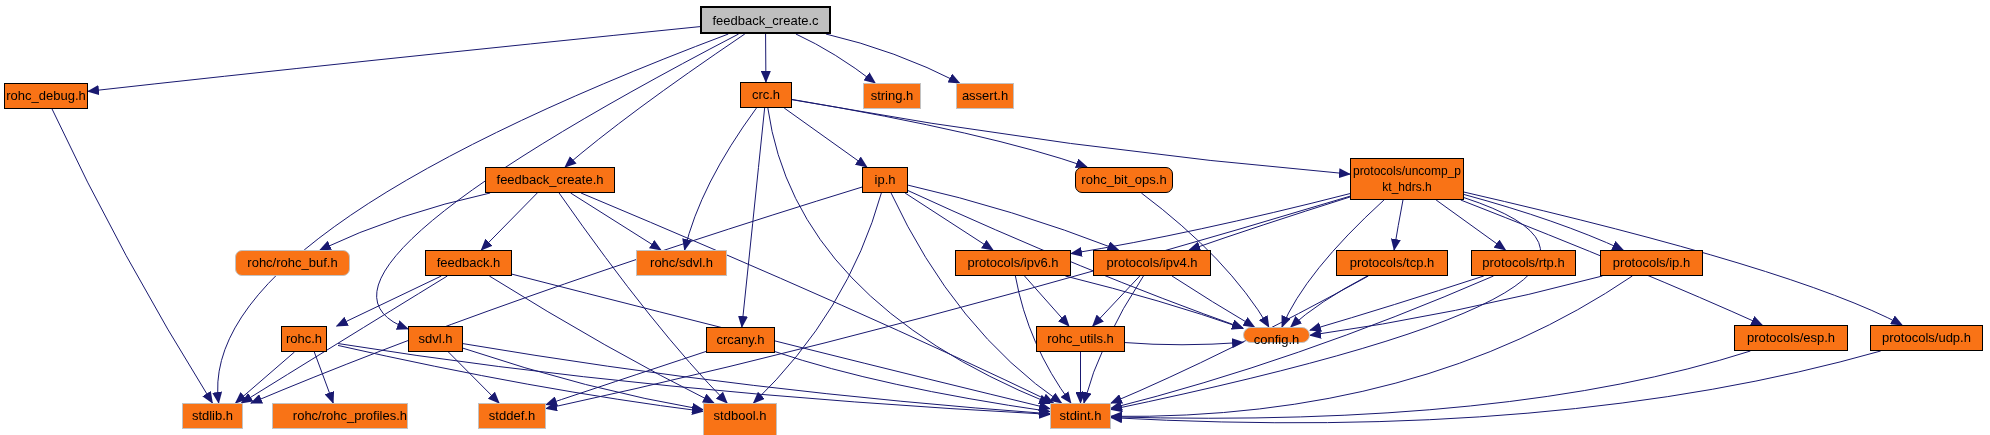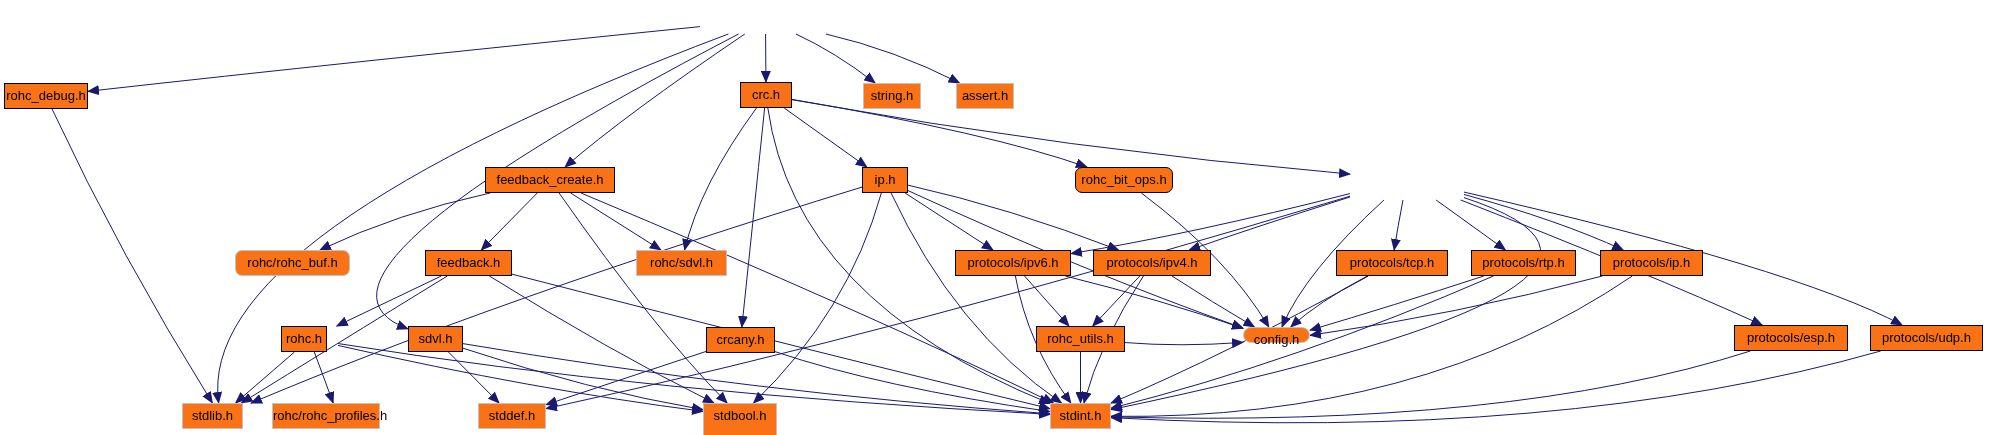--- a/index.html
+++ b/index.html
@@ -95,40 +95,42 @@
       <path d="M1367.3333333333333,276 Q1318,302 1290.6973684210527,327" fill="none" stroke="#191970" stroke-width="1" marker-end="url(#arrow)"></path>
       <path d="M1368.4021739130435,276 Q1225,355 1111,403.12456747404843" fill="none" stroke="#191970" stroke-width="1" marker-end="url(#arrow)"></path>
       <path d="M1483.7441860465117,276 Q1392,306 1310,330.13852813852816" fill="none" stroke="#191970" stroke-width="1" marker-end="url(#arrow)"></path>
       <path d="M1493.4949494949494,276 Q1295,362 1111,408.32167832167835" fill="none" stroke="#191970" stroke-width="1" marker-end="url(#arrow)"></path>
       <path d="M1602.375,276 Q1455,315 1310,335.30812324929974" fill="none" stroke="#191970" stroke-width="1" marker-end="url(#arrow)"></path>
       <path d="M1632.3312101910828,276 Q1420,420 1111,416.35935198821795" fill="none" stroke="#191970" stroke-width="1" marker-end="url(#arrow)"></path>
       <path d="M1750.411111111111,351 Q1510,428 1111,416.8521536670547" fill="none" stroke="#191970" stroke-width="1" marker-end="url(#arrow)"></path>
       <path d="M1880.6875,351 Q1560,442 1111,417.6538060479666" fill="none" stroke="#191970" stroke-width="1" marker-end="url(#arrow)"></path>
       <path d="M52.0503144654088,109 Q120,255 212.38509316770185,403" fill="none" stroke="#191970" stroke-width="1" marker-end="url(#arrow)"></path>
     </svg>
+    <div class="node main" style="left: 700px; top: 6px; width: 131px; height: 28px; line-height: 26px;"><span>feedback_create.c</span></div>
     <div class="node doc" style="left: 4px; top: 83px; width: 84px; height: 26px; line-height: 24px;"><span>rohc_debug.h</span></div>
     <div class="node doc" style="left: 740px; top: 82px; width: 52px; height: 26px; line-height: 24px;"><span>crc.h</span></div>
     <div class="node ext" style="left: 863px; top: 83px; width: 58px; height: 26px; line-height: 24px;"><span>string.h</span></div>
     <div class="node ext" style="left: 956px; top: 83px; width: 58px; height: 26px; line-height: 24px;"><span>assert.h</span></div>
     <div class="node doc" style="left: 485px; top: 167px; width: 130px; height: 26px; line-height: 24px;"><span>feedback_create.h</span></div>
     <div class="node doc" style="left: 862px; top: 167px; width: 46px; height: 26px; line-height: 24px;"><span>ip.h</span></div>
     <div class="node doc" style="left: 1075px; top: 167px; width: 98px; height: 26px; line-height: 24px; border-radius: 7px;"><span>rohc_bit_ops.h</span></div>
+    <div class="node doc wrap" style="left: 1350px; top: 158px; width: 114px; height: 42px;"><span>protocols/uncomp_pkt_hdrs.h</span></div>
     <div class="node ext" style="left: 235px; top: 250px; width: 115px; height: 26px; line-height: 24px; border-radius: 7px;"><span>rohc/rohc_buf.h</span></div>
     <div class="node doc" style="left: 425px; top: 250px; width: 87px; height: 26px; line-height: 24px;"><span>feedback.h</span></div>
     <div class="node ext" style="left: 636px; top: 250px; width: 91px; height: 26px; line-height: 24px;"><span>rohc/sdvl.h</span></div>
     <div class="node doc" style="left: 955px; top: 250px; width: 116px; height: 26px; line-height: 24px;"><span>protocols/ipv6.h</span></div>
     <div class="node doc" style="left: 1093px; top: 250px; width: 118px; height: 26px; line-height: 24px;"><span>protocols/ipv4.h</span></div>
     <div class="node doc" style="left: 1336px; top: 250px; width: 112px; height: 26px; line-height: 24px;"><span>protocols/tcp.h</span></div>
     <div class="node doc" style="left: 1471px; top: 250px; width: 105px; height: 26px; line-height: 24px;"><span>protocols/rtp.h</span></div>
     <div class="node doc" style="left: 1600px; top: 250px; width: 103px; height: 26px; line-height: 24px;"><span>protocols/ip.h</span></div>
     <div class="node doc" style="left: 281px; top: 326px; width: 46px; height: 26px; line-height: 24px;"><span>rohc.h</span></div>
     <div class="node doc" style="left: 408px; top: 326px; width: 55px; height: 26px; line-height: 24px;"><span>sdvl.h</span></div>
     <div class="node doc" style="left: 706px; top: 327px; width: 69px; height: 26px; line-height: 24px;"><span>crcany.h</span></div>
     <div class="node doc" style="left: 1036px; top: 326px; width: 89px; height: 26px; line-height: 24px;"><span>rohc_utils.h</span></div>
     <div class="node ext" style="left: 1243px; top: 327px; width: 67px; height: 16px; line-height: 24px; border-radius: 10px;"><span>config.h</span></div>
     <div class="node doc" style="left: 1734px; top: 325px; width: 114px; height: 26px; line-height: 24px;"><span>protocols/esp.h</span></div>
     <div class="node doc" style="left: 1870px; top: 325px; width: 113px; height: 26px; line-height: 24px;"><span>protocols/udp.h</span></div>
     <div class="node ext" style="left: 182px; top: 403px; width: 61px; height: 26px; line-height: 24px;"><span>stdlib.h</span></div>
-    <div class="node ext" style="left: 272px; top: 403px; width: 108px; height: 26px; line-height: 24px; text-align: right;"><span>rohc/rohc_profiles.h</span></div>
+    <div class="node ext" style="left: 272px; top: 403px; width: 136px; height: 26px; line-height: 24px; text-align: right;"><span>rohc/rohc_profiles.h</span></div>
     <div class="node ext" style="left: 478px; top: 403px; width: 68px; height: 26px; line-height: 24px;"><span>stddef.h</span></div>
     <div class="node ext" style="left: 703px; top: 403px; width: 74px; height: 40px; line-height: 24px;"><span>stdbool.h</span></div>
     <div class="node ext" style="left: 1050px; top: 403px; width: 61px; height: 26px; line-height: 24px;"><span>stdint.h</span></div>
   </div>
 
 </body></html>

